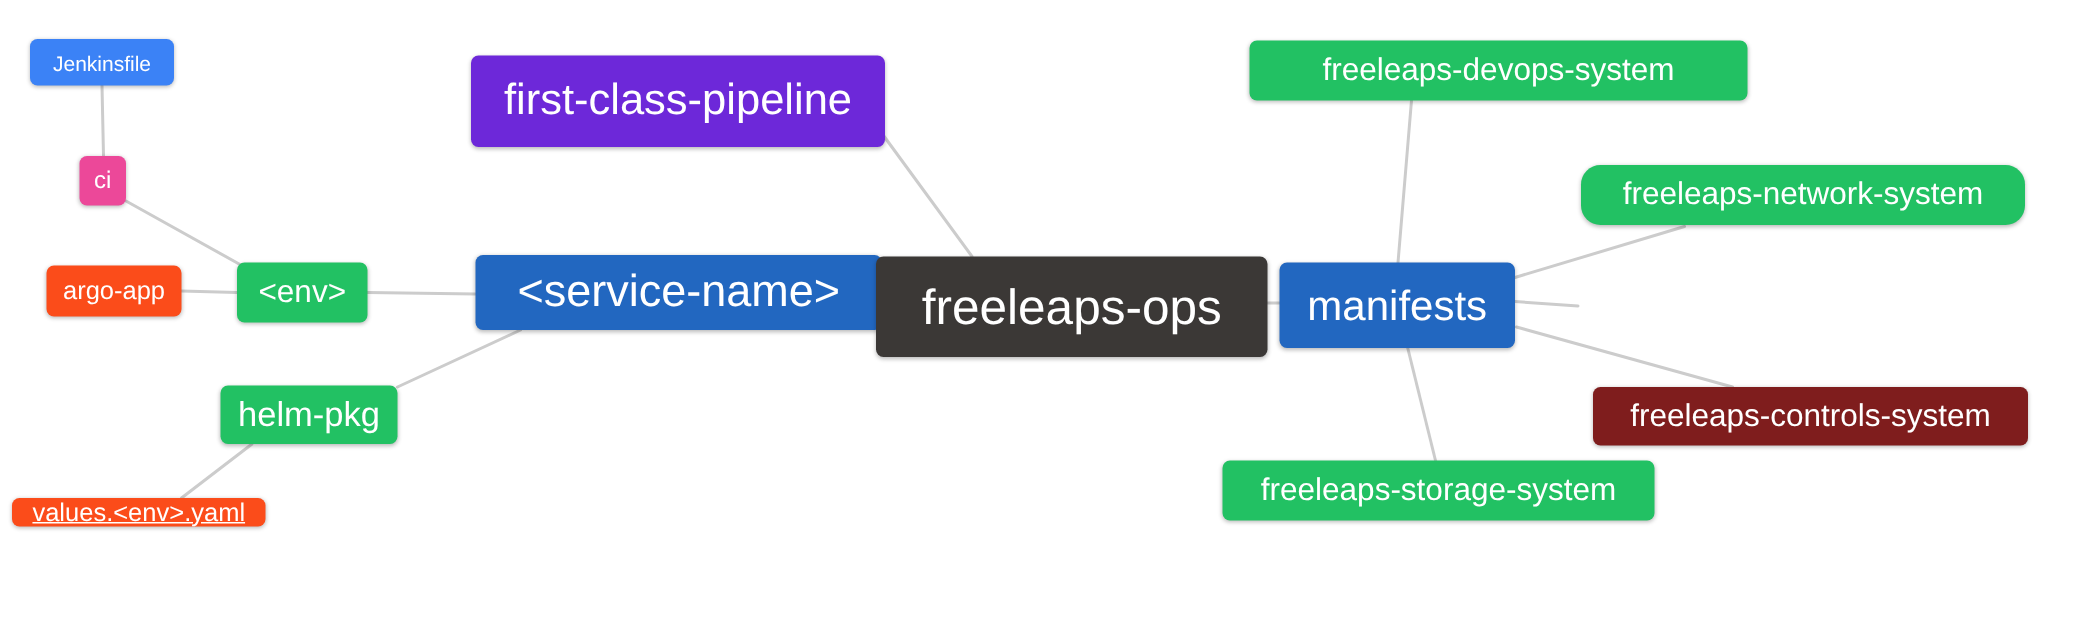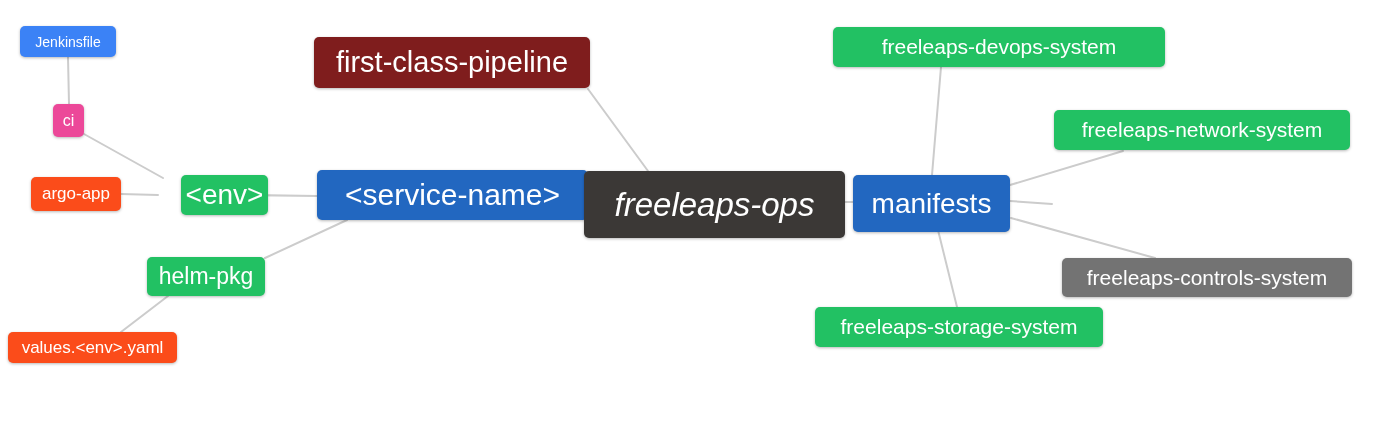--- a/index.html
+++ b/index.html
@@ -66,46 +66,46 @@
 
   <div class="node" style="left: 20px; top: 26px; width: 96px; height: 31px; background: #3b82f6; font-size: 14px; color: rgb(255, 255, 255); text-align: right;">
       <span>Jenkinsfile</span>
     </div>
   <div class="node" style="left: 53px; top: 104px; width: 31px; height: 33px; background: #ec4899; font-size: 16px; color: rgb(255, 255, 255);">
       <span>ci</span>
     </div>
   <div class="node" style="left: 31px; top: 177px; width: 90px; height: 34px; background: rgb(251, 76, 26); font-size: 17px; color: rgb(255, 255, 255); text-align: center;">
       <span>argo-app</span>
     </div>
-  <div class="node" style="left: 158px; top: 175px; width: 87px; height: 40px; background: rgb(34, 193, 99); font-size: 28px; color: rgb(255, 255, 255); margin-left: 23px;">
+  <div class="node" style="left: 158px; top: 175px; width: 87px; height: 40px; background: rgb(34, 193, 99); font-size: 21px; color: rgb(255, 255, 255);">
       <span>&lt;env&gt;</span>
     </div>
   <div class="node" style="left: 147px; top: 257px; width: 118px; height: 39px; background: rgb(34, 193, 99); font-size: 23px; color: rgb(255, 255, 255);">
       <span>helm-pkg</span>
     </div>
-  <div class="node" style="left: 8px; top: 332px; width: 169px; height: 31px; background: rgb(251, 76, 26); font-size: 17px; color: rgb(255, 255, 255);">
+  <div class="node" style="left: 8px; top: 332px; width: 169px; height: 19px; background: rgb(251, 76, 26); font-size: 17px; color: rgb(255, 255, 255); text-decoration: underline;">
       <span>values.&lt;env&gt;.yaml</span>
     </div>
-  <div class="node" style="left: 314px; top: 37px; width: 276px; height: 51px; background: #7f1d1d; font-size: 29px; color: rgb(255, 255, 255);">
+  <div class="node" style="left: 314px; top: 37px; width: 276px; height: 61px; background: #6d28d9; font-size: 29px; color: rgb(255, 255, 255);">
       <span>first-class-pipeline</span>
     </div>
   <div class="node" style="left: 317px; top: 170px; width: 271px; height: 50px; background: rgb(34, 103, 192); font-size: 30px; color: rgb(255, 255, 255);">
       <span>&lt;service-name&gt;</span>
     </div>
-  <div class="node" style="left: 584px; top: 171px; width: 261px; height: 67px; background: rgb(59, 56, 54); font-size: 33px; color: rgb(255, 255, 255); font-style: italic;">
+  <div class="node" style="left: 584px; top: 171px; width: 261px; height: 67px; background: rgb(59, 56, 54); font-size: 33px; color: rgb(255, 255, 255);">
       <span>freeleaps-ops</span>
     </div>
   <div class="node" style="left: 853px; top: 175px; width: 157px; height: 57px; background: rgb(34, 103, 192); font-size: 28px; color: rgb(255, 255, 255);">
       <span>manifests</span>
     </div>
   <div class="node" style="left: 797px; top: 27px; width: 332px; height: 40px; background: rgb(34, 193, 99); font-size: 21px; color: rgb(255, 255, 255); margin-left: 36px;">
       <span>freeleaps-devops-system</span>
     </div>
-  <div class="node" style="left: 1054px; top: 110px; width: 296px; height: 40px; background: rgb(34, 193, 99); font-size: 21px; color: rgb(255, 255, 255);">
+  <div class="node" style="left: 1054px; top: 110px; width: 296px; height: 40px; background: rgb(34, 193, 99); font-size: 21px; color: rgb(255, 255, 255); border-radius: 13px;">
       <span>freeleaps-network-system</span>
     </div>
-  <div class="node" style="left: 1062px; top: 258px; width: 290px; height: 39px; background: #737373; font-size: 21px; color: rgb(255, 255, 255);">
+  <div class="node" style="left: 1062px; top: 258px; width: 290px; height: 39px; background: #7f1d1d; font-size: 21px; color: rgb(255, 255, 255);">
       <span>freeleaps-controls-system</span>
     </div>
   <div class="node" style="left: 815px; top: 307px; width: 288px; height: 40px; background: rgb(34, 193, 99); font-size: 21px; color: rgb(255, 255, 255);">
       <span>freeleaps-storage-system</span>
     </div>
 </div>
 
 </body></html>

